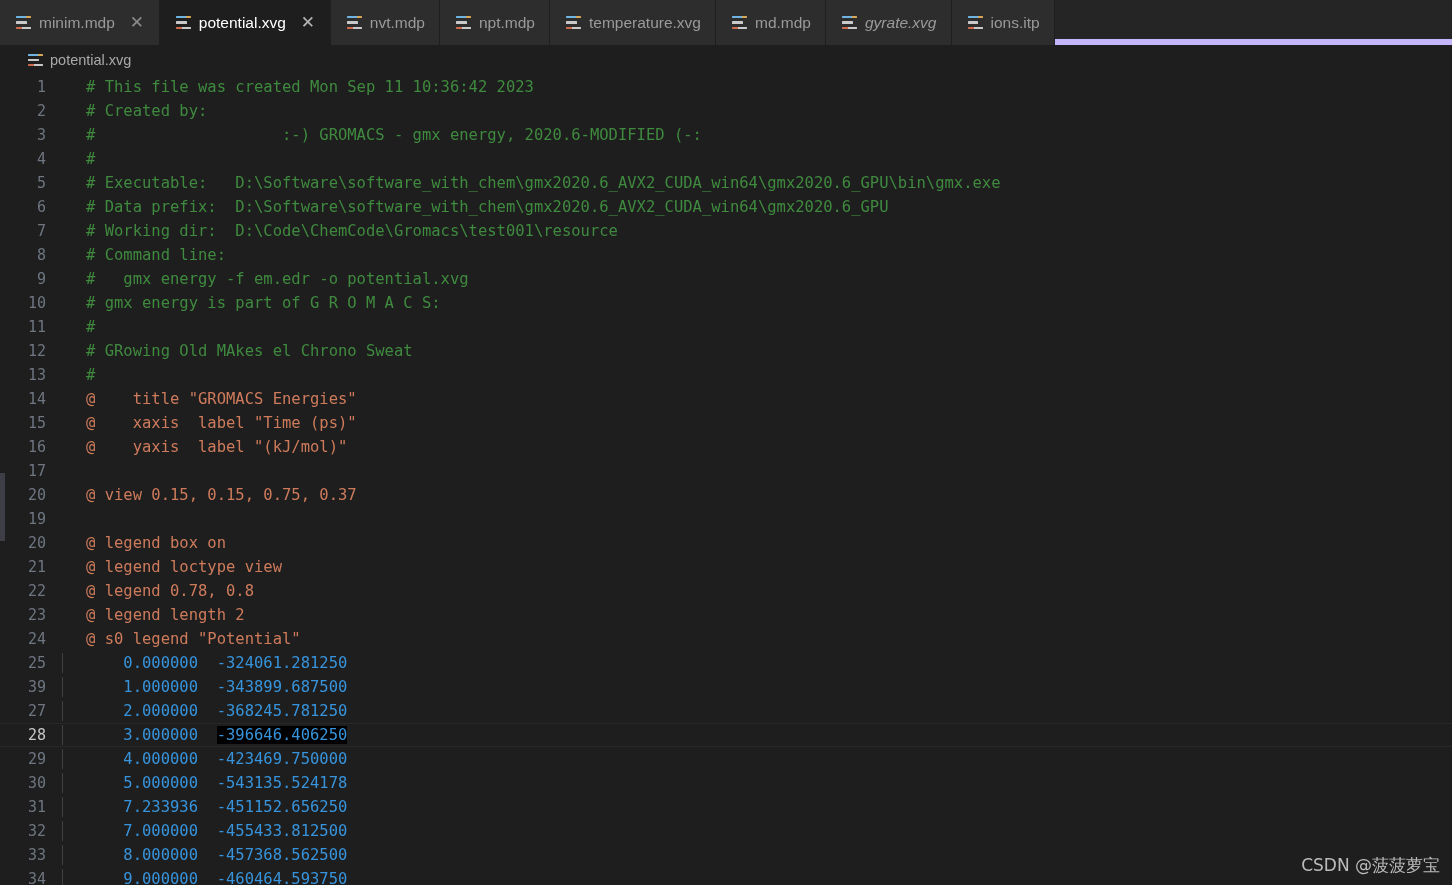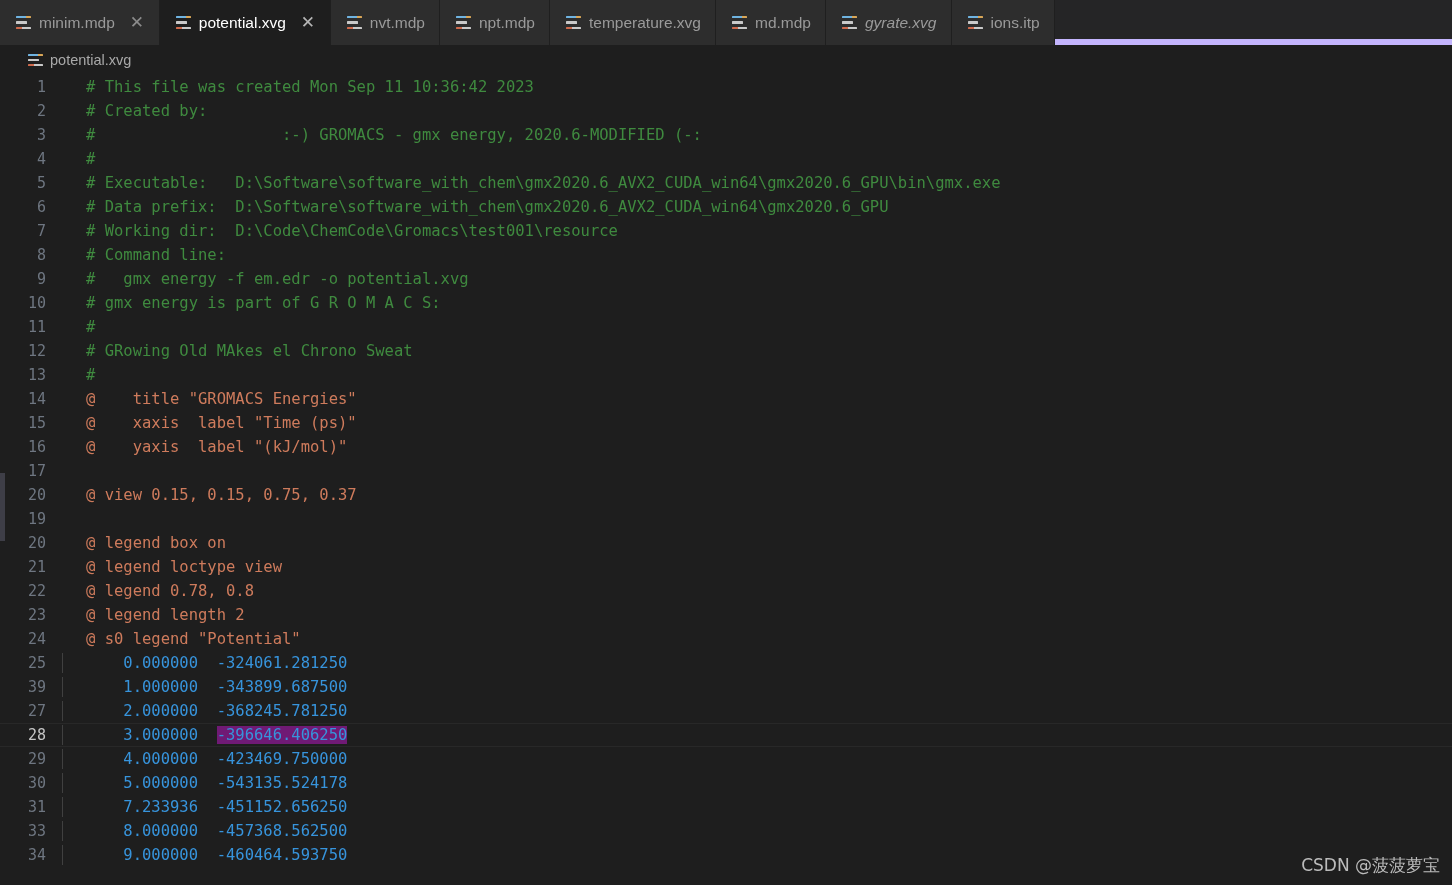--- a/index.html
+++ b/index.html
@@ -138,21 +138,21 @@
     content: "";
     position: absolute;
     left: 0; top: -1px; bottom: -1px;
     width: 1px;
     background: #404040;
   }
 
   .c-comment  { color: #3f8a3f; }
   .c-at       { color: #ce7b5c; }
   .c-num      { color: #3794dc; }
-  .hl { background: #701a75; }
+  .hl { background: #000000; }
 
   
   #watermark {
     position: absolute;
     right: 12px;
     bottom: 8px;
     color: #c9c9c9;
     font-size: 17px;
     font-family: "DejaVu Sans", sans-serif;
     opacity: .92;
@@ -362,20 +362,24 @@
       </div>
       <div class="line guide">
         <div class="ln">30</div>
         <div class="code c-num"><span>    5.000000  -543135.524178</span></div>
       </div>
       <div class="line guide">
         <div class="ln">31</div>
         <div class="code c-num"><span>    7.233936  -451152.656250</span></div>
       </div>
       <div class="line guide">
+        <div class="ln">32</div>
+        <div class="code c-num"><span>    7.000000  -455433.812500</span></div>
+      </div>
+      <div class="line guide">
         <div class="ln">33</div>
         <div class="code c-num"><span>    8.000000  -457368.562500</span></div>
       </div>
       <div class="line guide">
         <div class="ln">34</div>
         <div class="code c-num"><span>    9.000000  -460464.593750</span></div>
       </div>
     </div>
   <div id="watermark">CSDN @菠菠萝宝</div>
 </div>

